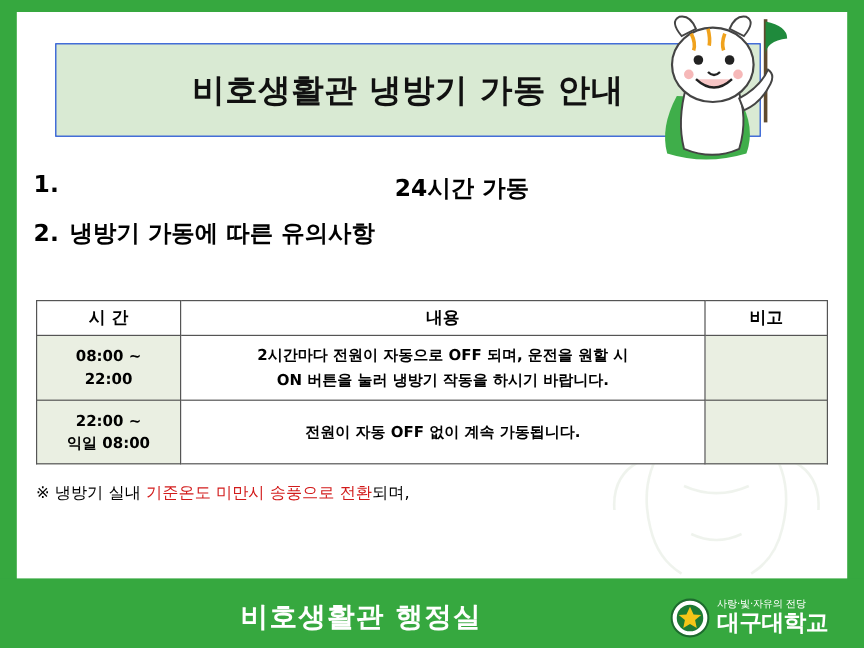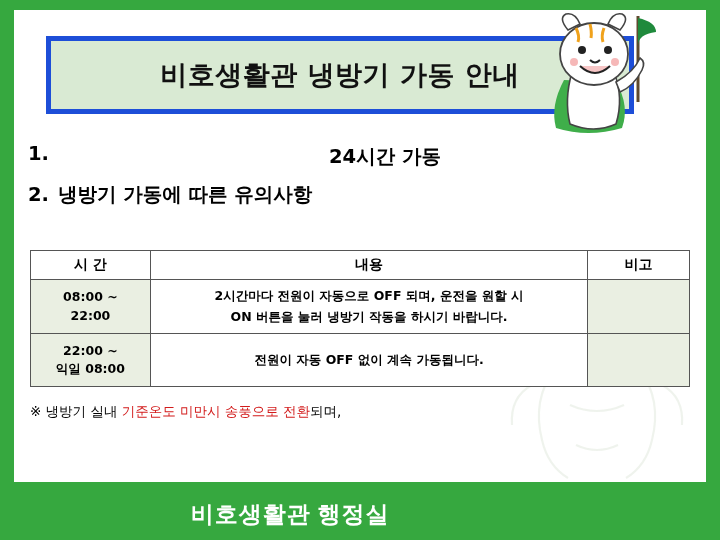--- a/index.html
+++ b/index.html
@@ -41,21 +41,21 @@
   }
 
   
   .title-banner {
     position: absolute;
     left: 46px;
     top: 36px;
     width: 588px;
     height: 78px;
     background: #d9ead3;
-    border: 5px solid #1d4ed8;
+    border: 1px solid #1d4ed8;
     box-sizing: border-box;
     display: flex;
     align-items: center;
     justify-content: center;
   }
   .title-text {
     font-size: 27px;
     font-weight: bold;
     color: #111111;
     letter-spacing: 0.5px;
@@ -152,29 +152,28 @@
     font-size: 13.5px;
     font-weight: normal;
     line-height: 1.75;
     color: #000;
   }
   .hl { color: #d21b1b; }
 
   
   .footer-text {
     position: absolute;
-    left: 0;
+    left: 11px;
     bottom: 10px;
     width: 580px;
     text-align: center;
     font-size: 23px;
     font-weight: bold;
     color: #ffffff;
     letter-spacing: 1px;
-    font-family: Liberation Serif, serif;
   }
   .univ-logo {
     position: absolute;
     right: 30px;
     bottom: 8px;
     display: flex;
     align-items: center;
     gap: 6px;
   }
   .univ-emblem {
@@ -310,14 +309,25 @@
   </table>
 
   <div class="notice">
     <div>
       <span>※ 냉방기 실내 </span><span class="hl">기준온도 미만시 송풍으로 전환</span><span>되며,</span>
     </div>
   </div>
 
   <div class="footer-text">비호생활관 행정실</div>
 
+  <div class="univ-logo">
+    <svg class="univ-emblem" viewBox="0 0 40 40">
+      <circle cx="20" cy="20" r="18" fill="#ffffff" stroke="#1d6b2e" stroke-width="2"></circle>
+      <circle cx="20" cy="20" r="13" fill="#1d7a33"></circle>
+      <path d="M20 9 l3.5 7.5 L31 17 l-6 5 1.6 7.8 L20 26 l-6.6 3.8 L15 22 l-6 -5 7.5 -0.5 z" fill="#f5c518"></path>
+    </svg>
+    <div class="univ-words">
+      <span class="univ-slogan">사랑·빛·자유의 전당</span>
+      <span class="univ-name">대구대학교</span>
+    </div>
+  </div>
 
 </div>
 
 </body></html>

